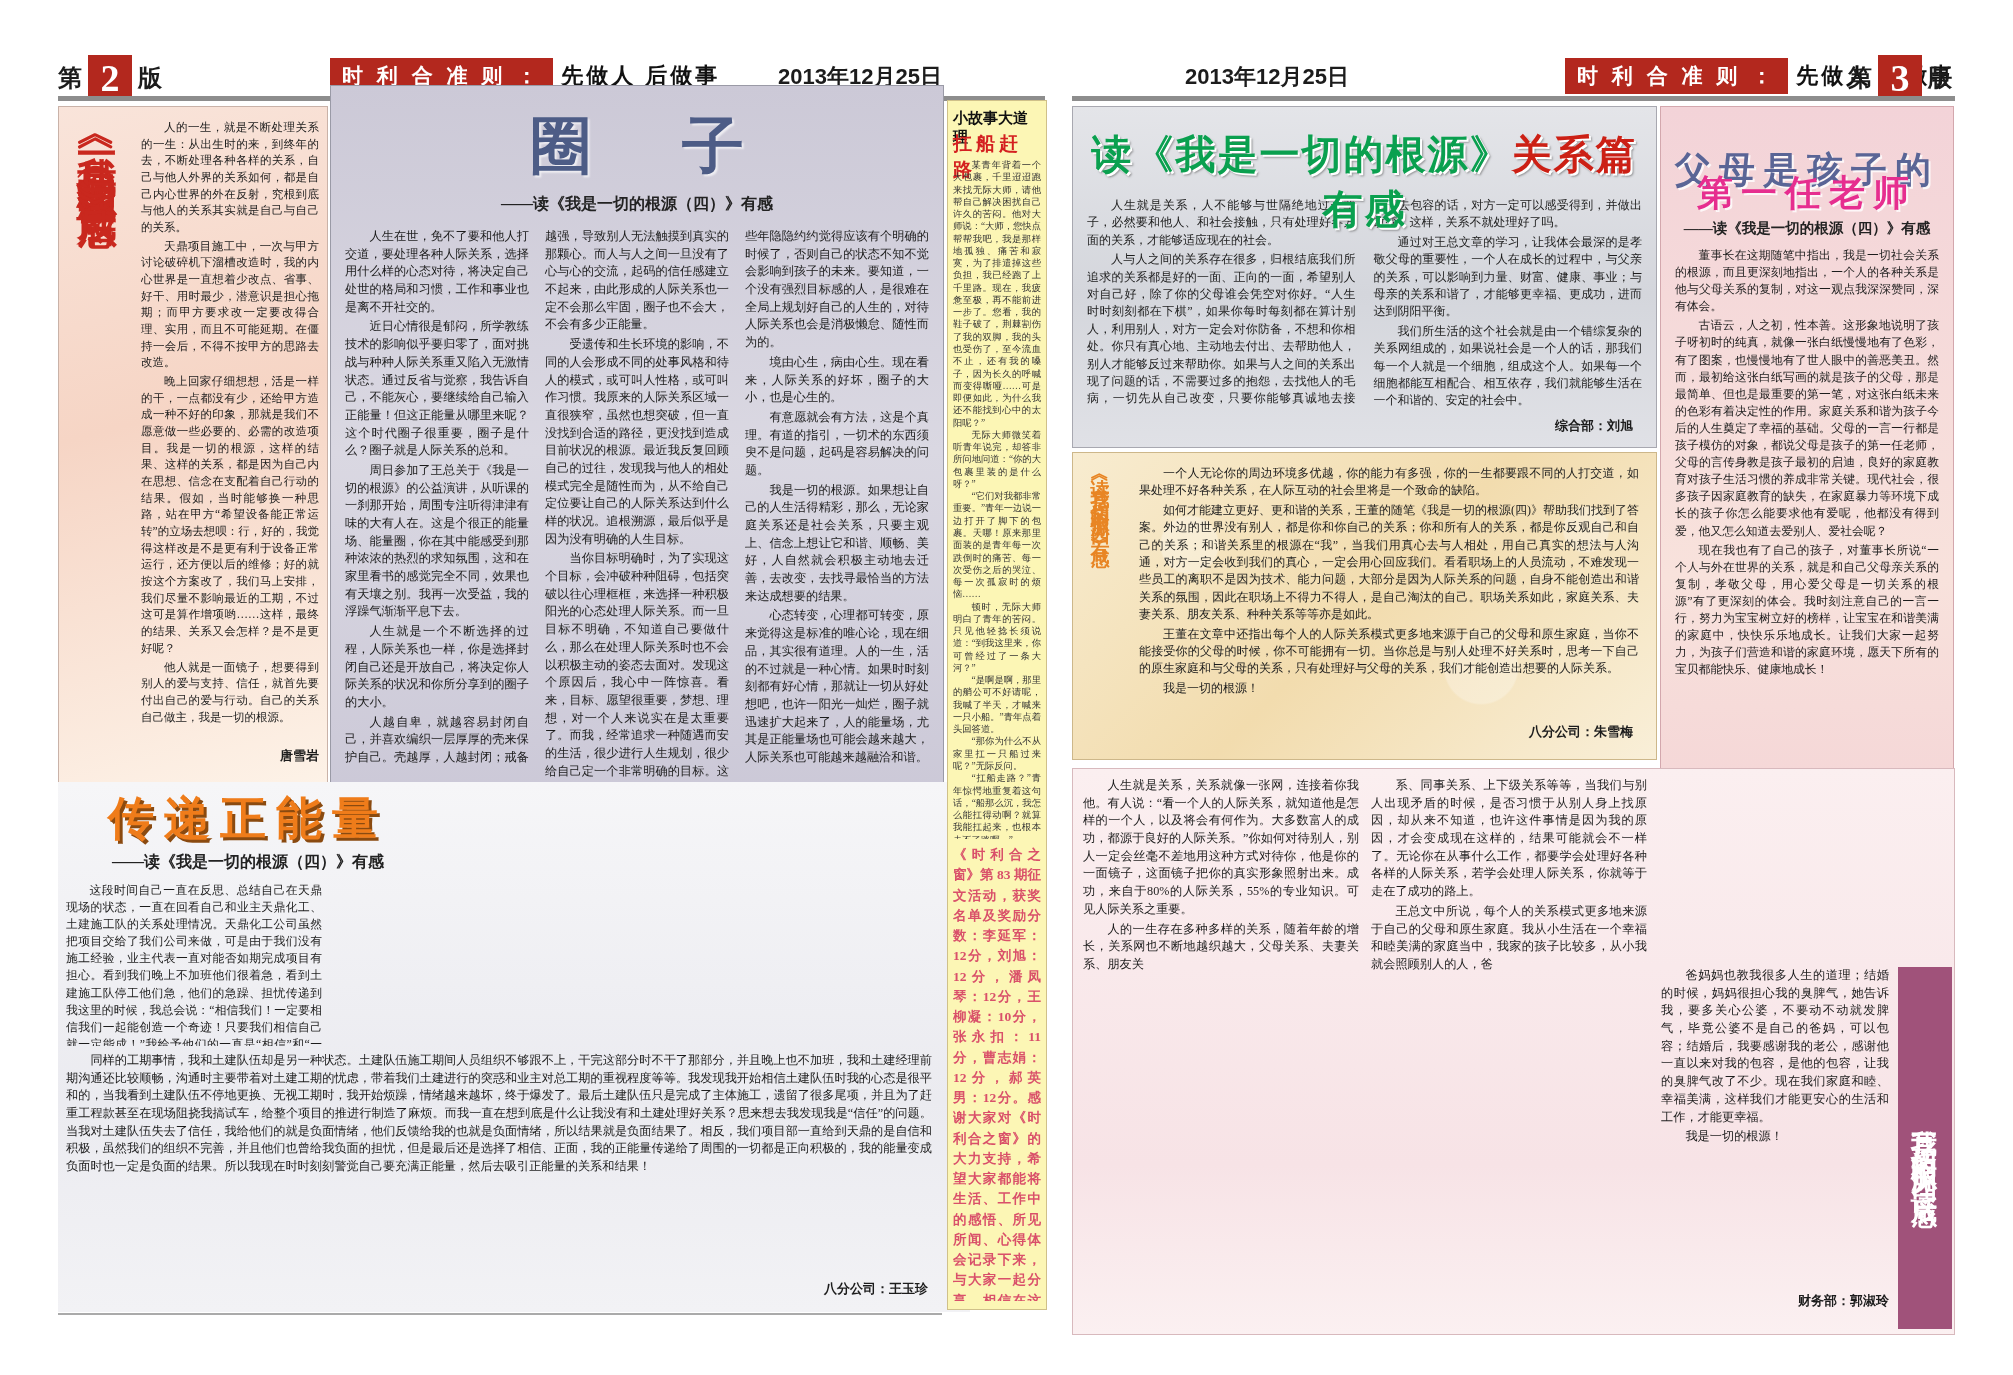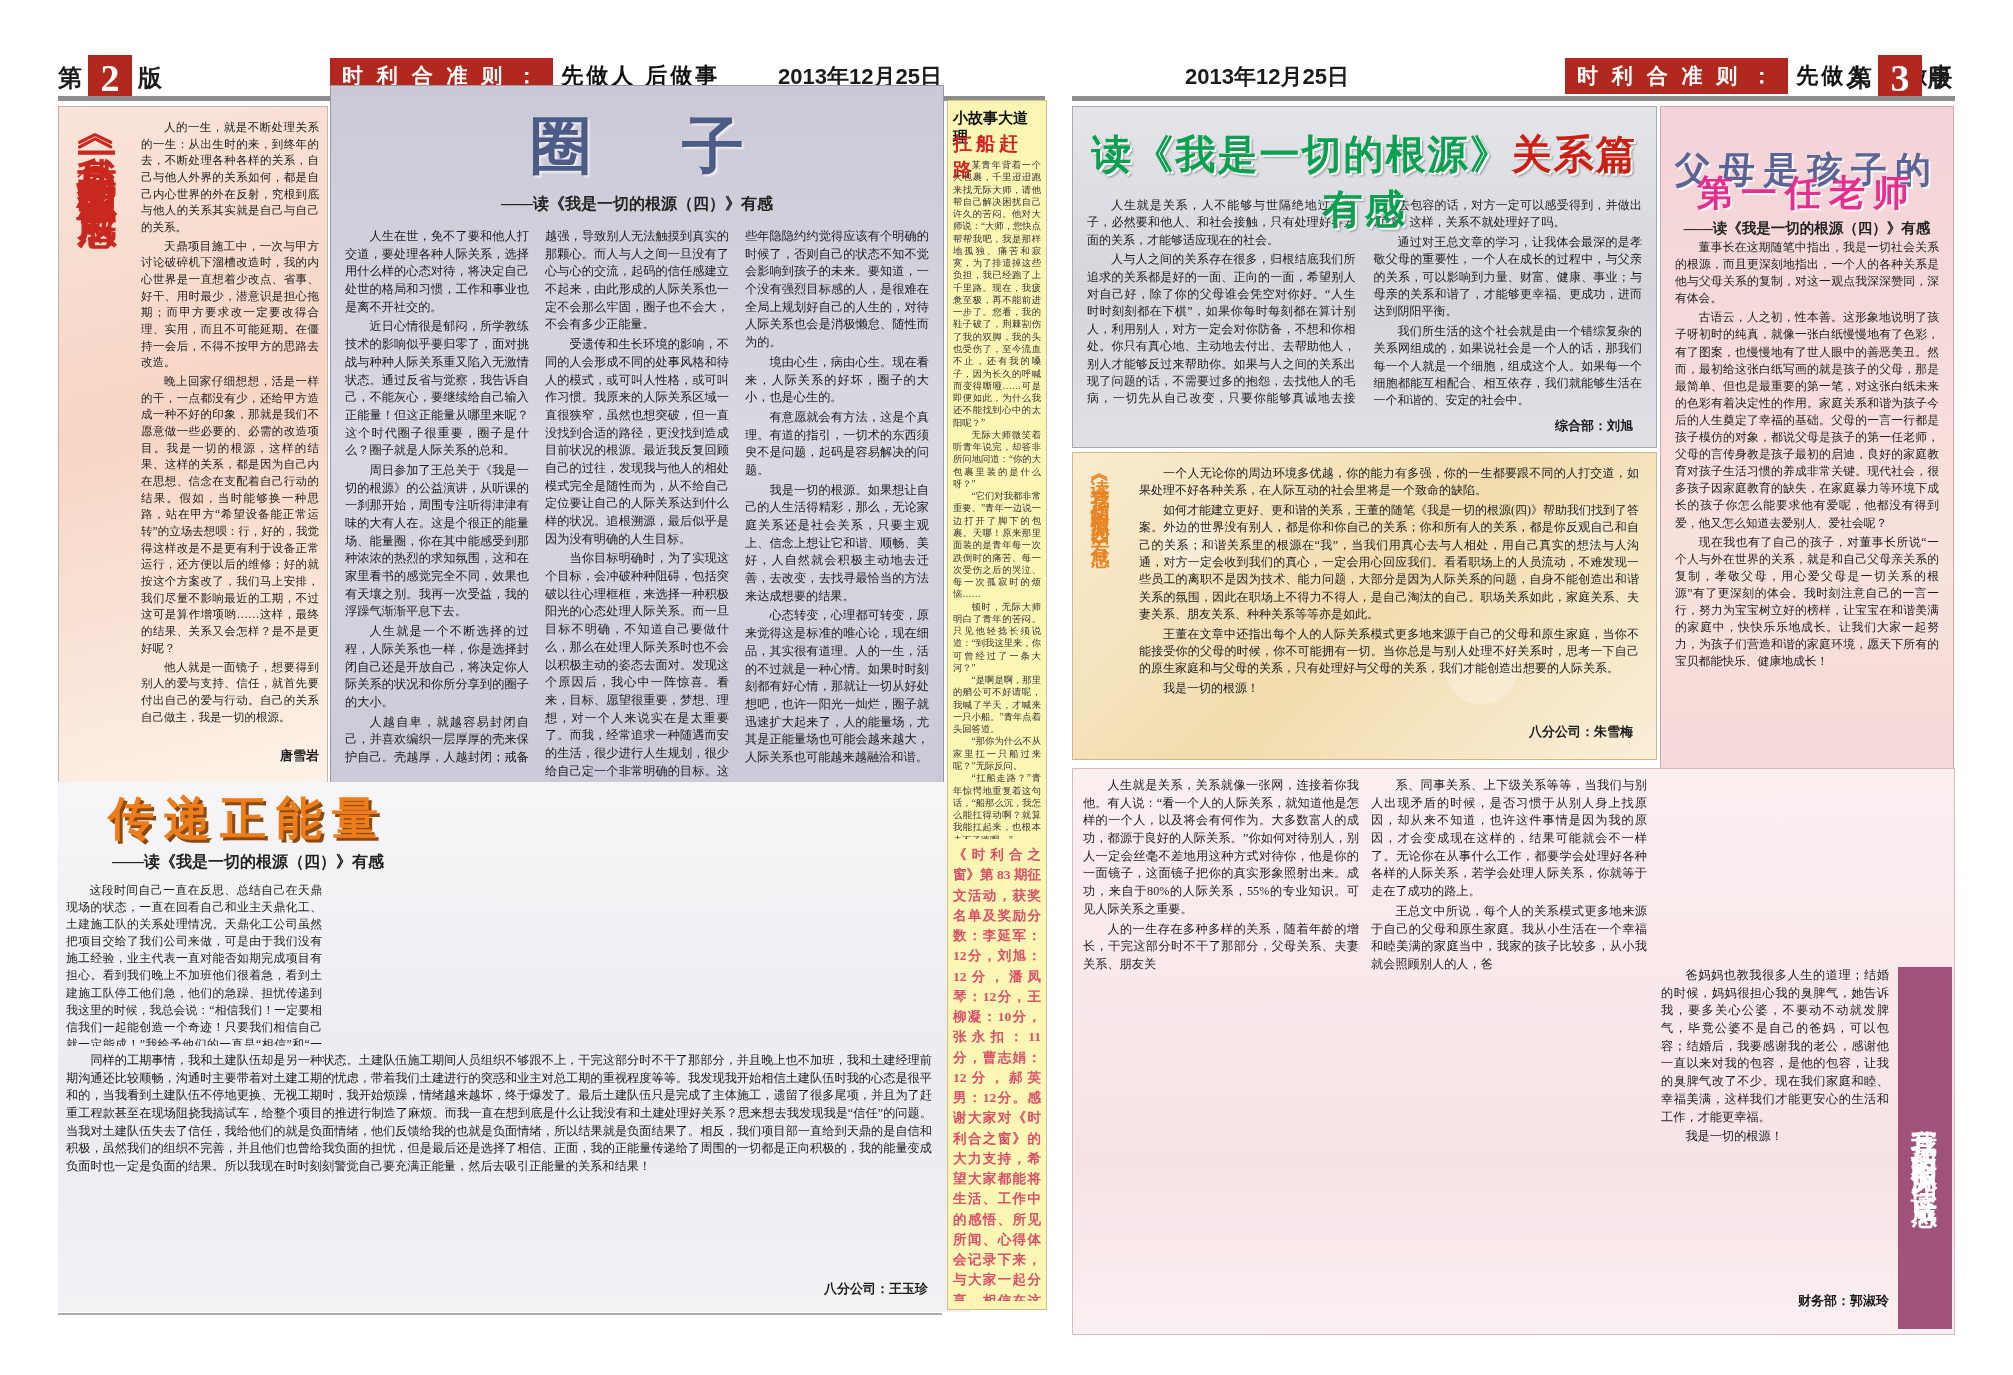--- a/index.html
+++ b/index.html
@@ -173,32 +173,32 @@
         <p>王董在文章中还指出每个人的人际关系模式更多地来源于自己的父母和原生家庭，当你不能接受你的父母的时候，你不可能拥有一切。当你总是与别人处理不好关系时，思考一下自己的原生家庭和与父母的关系，只有处理好与父母的关系，我们才能创造出想要的人际关系。</p>
         <p>我是一切的根源！</p>
       </div>
     <div class="abs sig" style="left:340px;top:270px;width:220px;">八分公司：朱雪梅</div>
   </div>
 
   <div class="abs box-parents" style="left:1660px;top:106px;width:292px;height:856px;">
     <div class="abs parents-t1" style="left:0;top:16px;width:100%;text-align:center;margin-top:23px;">父母是孩子的</div>
     <div class="abs parents-t2" style="left:0;top:62px;width:100%;text-align:center;">第一任老师</div>
     <div class="abs subtitle" style="left:0;top:112px;width:100%;text-align:center;font-size:14.5px;">——读《我是一切的根源（四）》有感</div>
-    <div class="abs body-text" style="left:14px;top:132px;width:264px;height:640px;font-size:11.8px;">
+    <div class="abs body-text" style="left:14px;top:140px;width:264px;height:640px;font-size:11.8px;">
         <p>董事长在这期随笔中指出，我是一切社会关系的根源，而且更深刻地指出，一个人的各种关系是他与父母关系的复制，对这一观点我深深赞同，深有体会。</p>
         <p>古语云，人之初，性本善。这形象地说明了孩子呀初时的纯真，就像一张白纸慢慢地有了色彩，有了图案，也慢慢地有了世人眼中的善恶美丑。然而，最初给这张白纸写画的就是孩子的父母，那是最简单、但也是最重要的第一笔，对这张白纸未来的色彩有着决定性的作用。家庭关系和谐为孩子今后的人生奠定了幸福的基础。父母的一言一行都是孩子模仿的对象，都说父母是孩子的第一任老师，父母的言传身教是孩子最初的启迪，良好的家庭教育对孩子生活习惯的养成非常关键。现代社会，很多孩子因家庭教育的缺失，在家庭暴力等环境下成长的孩子你怎么能要求他有爱呢，他都没有得到爱，他又怎么知道去爱别人、爱社会呢？</p>
         <p>现在我也有了自己的孩子，对董事长所说“一个人与外在世界的关系，就是和自己父母亲关系的复制，孝敬父母，用心爱父母是一切关系的根源”有了更深刻的体会。我时刻注意自己的一言一行，努力为宝宝树立好的榜样，让宝宝在和谐美满的家庭中，快快乐乐地成长。让我们大家一起努力，为孩子们营造和谐的家庭环境，愿天下所有的宝贝都能快乐、健康地成长！</p>
       </div>
     <div class="abs sig" style="left:60px;top:810px;width:216px;">八分公司：赵学武</div>
   </div>
 
   <div class="abs box-bottom" style="left:1072px;top:768px;width:881px;height:565px;">
     <div class="abs body-text" style="left:10px;top:8px;width:276px;height:548px;font-size:12.2px;">
         <p>人生就是关系，关系就像一张网，连接着你我他。有人说：“看一个人的人际关系，就知道他是怎样的一个人，以及将会有何作为。大多数富人的成功，都源于良好的人际关系。”你如何对待别人，别人一定会丝毫不差地用这种方式对待你，他是你的一面镜子，这面镜子把你的真实形象照射出来。成功，来自于80%的人际关系，55%的专业知识。可见人际关系之重要。</p>
-        <p>人的一生存在多种多样的关系，随着年龄的增长，干完这部分时不干了那部分，父母关系、夫妻关系、朋友关</p>
+        <p>人的一生存在多种多样的关系，随着年龄的增长，关系网也不断地越织越大，父母关系、夫妻关系、朋友关</p>
       </div>
     <div class="abs body-text" style="left:298px;top:8px;width:276px;height:548px;font-size:12.2px;">
         <p>系、同事关系、上下级关系等等，当我们与别人出现矛盾的时候，是否习惯于从别人身上找原因，却从来不知道，也许这件事情是因为我的原因，才会变成现在这样的，结果可能就会不一样了。无论你在从事什么工作，都要学会处理好各种各样的人际关系，若学会处理人际关系，你就等于走在了成功的路上。</p>
         <p>王总文中所说，每个人的关系模式更多地来源于自己的父母和原生家庭。我从小生活在一个幸福和睦美满的家庭当中，我家的孩子比较多，从小我就会照顾别人的人，爸</p>
       </div>
     <div class="abs body-text" style="left:588px;top:198px;width:228px;height:300px;font-size:12.2px;">
         <p>爸妈妈也教我很多人生的道理；结婚的时候，妈妈很担心我的臭脾气，她告诉我，要多关心公婆，不要动不动就发脾气，毕竟公婆不是自己的爸妈，可以包容；结婚后，我要感谢我的老公，感谢他一直以来对我的包容，是他的包容，让我的臭脾气改了不少。现在我们家庭和睦、幸福美满，这样我们才能更安心的生活和工作，才能更幸福。</p>
         <p>我是一切的根源！</p>
       </div>
     <div class="abs sig" style="left:588px;top:508px;width:228px;margin-top:15px;">财务部：郭淑玲</div>

